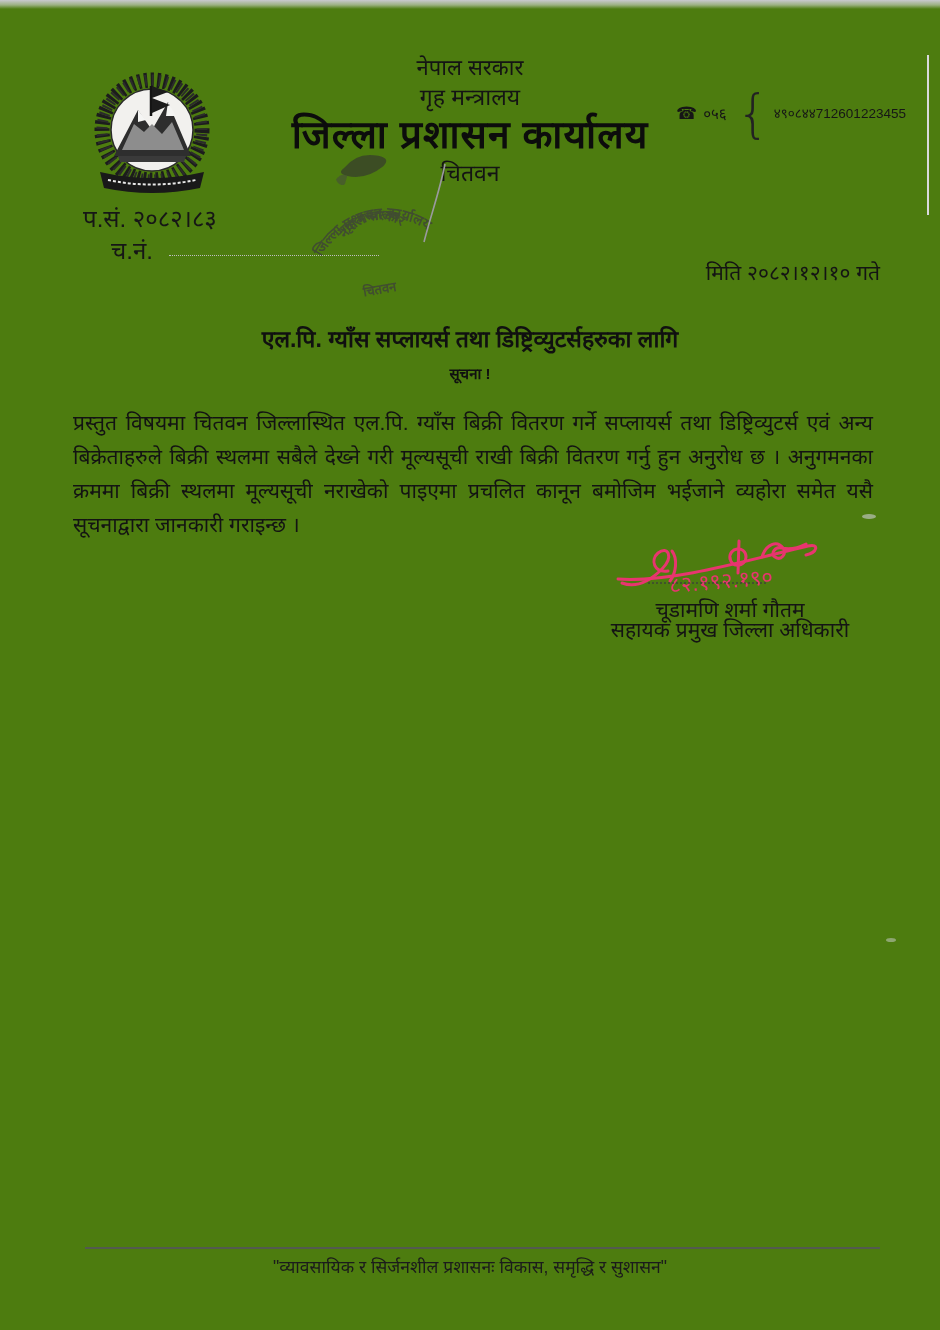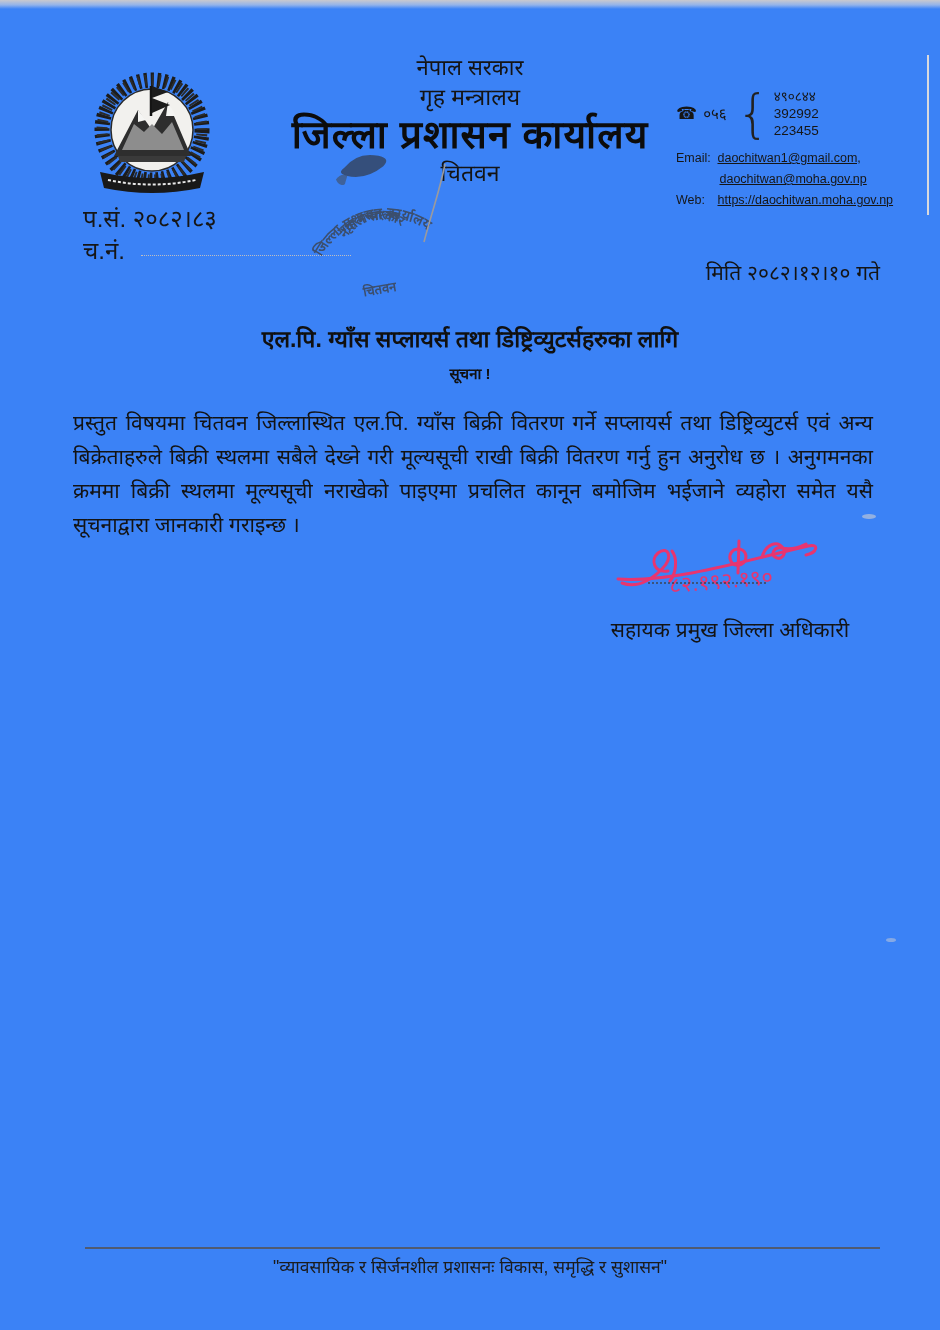--- a/index.html
+++ b/index.html
@@ -1,21 +1,21 @@
 <!DOCTYPE html>
 <html><head>
 <meta charset="utf-8">
 <style>
   * { margin:0; padding:0; box-sizing:border-box; }
   html,body { background:#e8e8ea; }
   .page {
     position:relative;
     width:940px; height:1330px;
     margin:0 auto;
-    background:#3b82f6;
+    background:#4d7c0f;
     overflow:hidden;
     font-family:"Liberation Sans", sans-serif;
     color:#1d1d1d;
   }
   
   .scan-top {
     position:absolute; top:0; left:0; width:100%; height:9px;
     background:linear-gradient(180deg, #c9c9ce 0%, rgba(220,220,224,.55) 55%, rgba(255,255,255,0) 100%);
   }
   .scan-right {
@@ -43,30 +43,30 @@
   }
   .pen-slash {
     position:absolute; left:422px; top:162px; width:26px; height:82px;
   }
   
   .contact { position:absolute; left:676px; top:84px; width:240px; }
   .phone-row { display:flex; align-items:center; font-size:15px; color:#161616; }
   .phone-icon { font-size:17px; margin-right:6px; }
   .brace { font-size:52px; font-weight:200; color:#222; margin:0 4px 0 10px;
            font-family:"DejaVu Sans", sans-serif; line-height:58px; }
-  .phone-list { display:flex; flex-direction:column; font-size:13.5px; line-height:17px; color:#161616; }
+  .phone-list { display:flex; flex-direction:row; font-size:13.5px; line-height:17px; color:#161616; }
   .contact-lines { margin-top:6px; font-size:12.5px; line-height:21px; color:#161616; }
   .contact-lines .row { white-space:nowrap; }
   .contact-lines .lbl { display:inline-block; }
   .contact-lines .lbl.w { width:38px; }
   .contact-lines .indent { display:inline-block; width:40px; }
   .contact-lines a, .ulink { color:#161616; text-decoration:underline; }
   
   .refblock { position:absolute; left:83px; top:203px; font-size:24px; line-height:32px; color:#161616; }
-  .chn-line { position:relative; }
+  .chn-line { position:relative;margin-left:28px; }
   .chn-dots { position:absolute; left:58px; top:20px; width:210px; border-bottom:1px dotted #bdbdc2; }
   
   .dateline { position:absolute; right:60px; top:258px; font-size:21px; color:#141414; }
   
   .subject { position:absolute; left:0; top:322px; width:940px; text-align:center; }
   .subject .l1 { font-size:23px; font-weight:bold; color:#101010; line-height:34px; }
   .subject .l2 { font-size:15px; font-weight:bold; color:#101010; line-height:36px; }
   
   .body-text {
     position:absolute; left:73px; top:406px; width:800px;
@@ -145,37 +145,23 @@
     <path d="M23,2 C18,28 8,56 2,80" stroke="#9a9a9e" stroke-width="1.6" fill="none"></path>
   </svg>
 
   <div class="contact">
     <div class="phone-row">
       <span class="phone-icon">☎</span>
       <span>०५६</span>
       <span class="brace">{</span>
       <span class="phone-list">
         <span>४९०८४४</span>
-        <span>392992</span>
+        <span>712601</span>
         <span>223455</span>
       </span>
-    </div>
-    <div class="contact-lines">
-      <div class="row">
-        <span class="lbl w">Email:</span>
-        <span class="ulink">daochitwan1@gmail.com,</span>
-      </div>
-      <div class="row">
-        <span class="indent"></span>
-        <span class="ulink">daochitwan@moha.gov.np</span>
-      </div>
-      <div class="row">
-        <span class="lbl w">Web:</span>
-        <span class="ulink">https://daochitwan.moha.gov.np</span>
-      </div>
     </div>
   </div>
 
   <div class="refblock">
     <div>प.सं. २०८२।८३</div>
     <div class="chn-line">
       <span>च.नं.</span>
       <span class="chn-dots"></span>
     </div>
   </div>
@@ -194,20 +180,21 @@
       <path d="M10,50 C26,56 40,46 50,36 C62,24 56,12 46,20 C38,27 42,40 56,38"></path>
       <path d="M60,18 C66,26 64,40 58,48"></path>
       <path d="M6,46 C60,50 140,26 196,13 C208,10 205,20 194,22"></path>
       <path d="M118,26 c-2,-12 16,-14 16,-2 c0,10 -16,12 -16,0"></path>
       <path d="M127,8 L126,40"></path>
       <path d="M150,24 c4,-13 15,-17 21,-9 c4,6 -2,13 -8,9 c-5,-3 0,-11 7,-9 c8,2 16,0 24,-4"></path>
     </g>
     <text x="58" y="60" font-size="22" fill="#e8356f" transform="rotate(-5 58 60)">८२.१९२.१९०</text>
   </svg>
   <div class="sig-dots"></div>
+  <div class="sig-name">चूडामणि शर्मा गौतम</div>
   <div class="sig-title">सहायक प्रमुख जिल्ला अधिकारी</div>
 
   <div class="footer-rule"></div>
   <div class="footer-text">"व्यावसायिक र सिर्जनशील प्रशासनः विकास, समृद्धि र सुशासन"</div>
 
   <div class="speck" style="left:862px; top:514px; width:14px; height:5px; opacity:.6;"></div>
   <div class="speck" style="left:886px; top:938px; width:10px; height:4px; opacity:.5;"></div>
 </div>
 
 </body></html>

